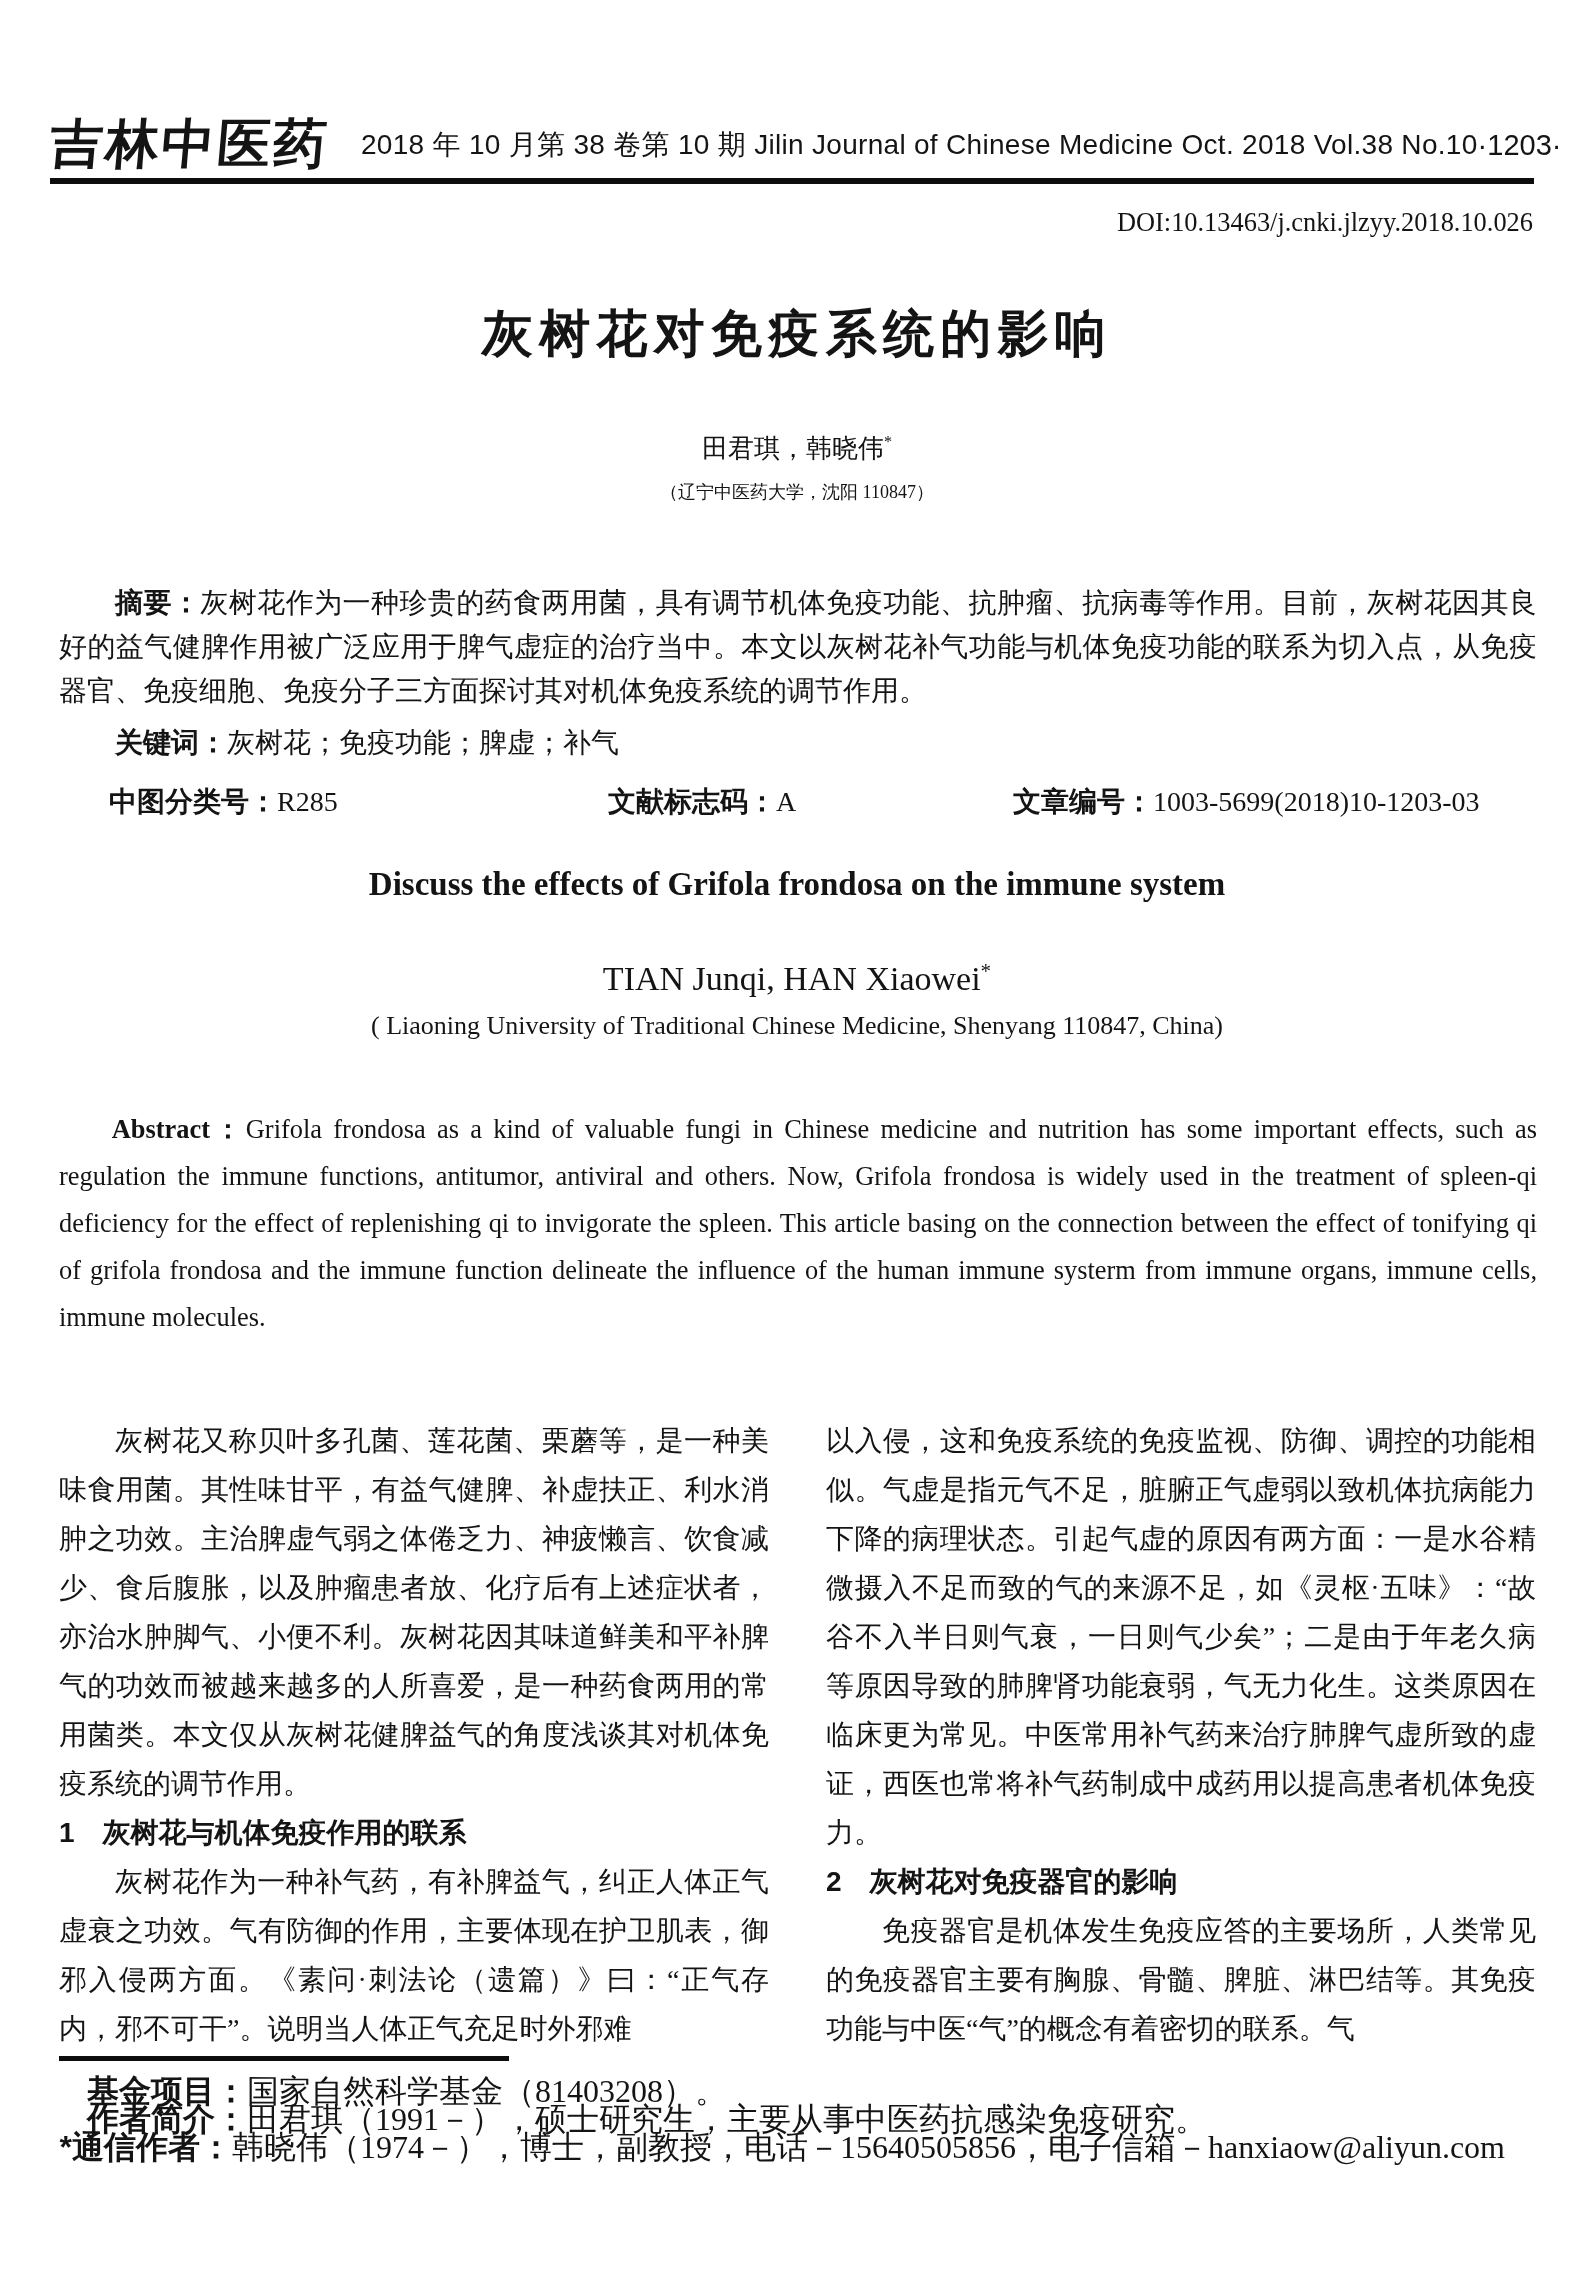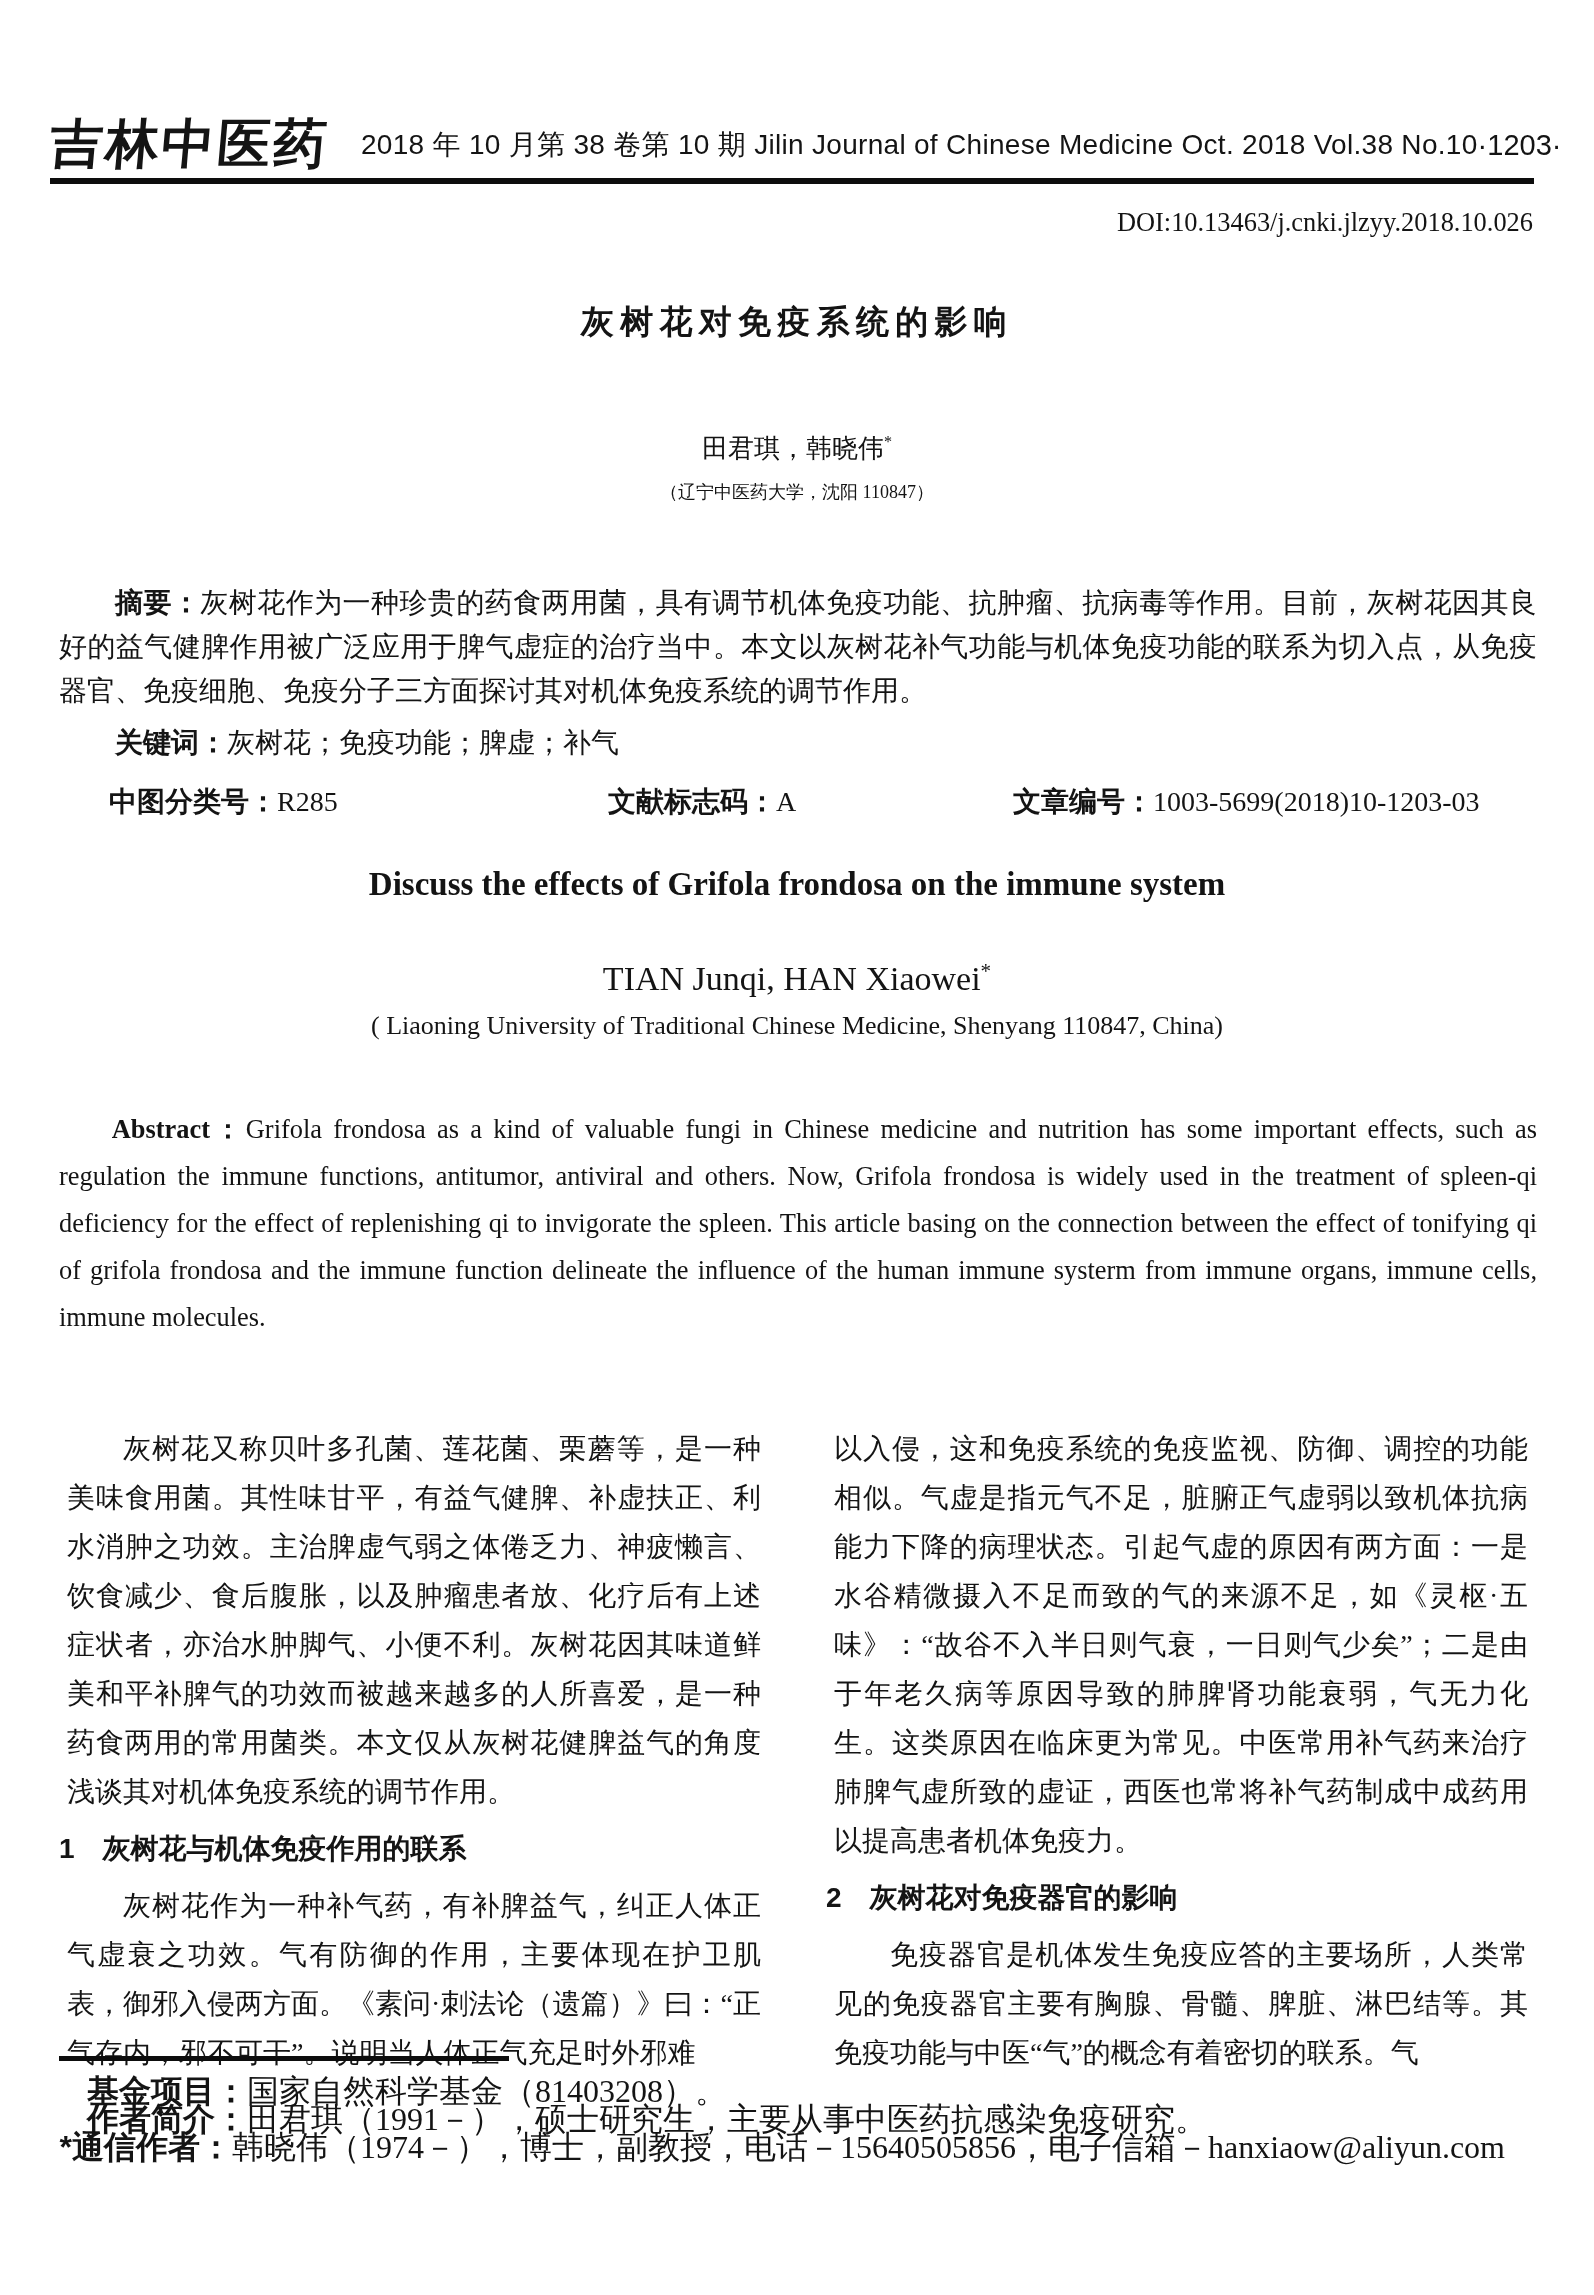--- a/index.html
+++ b/index.html
@@ -17,21 +17,21 @@
           transform:skewX(-5deg); font-family:"Liberation Serif","DejaVu Serif",serif; }
   .issue { margin-left:32px; font-family:"Liberation Sans","DejaVu Sans",sans-serif;
            font-size:28px; white-space:nowrap; letter-spacing:0.3px; }
   .pagenum { margin-left:auto; font-family:"Liberation Sans","DejaVu Sans",sans-serif;
              font-size:29px; white-space:nowrap; }
   .rule { position:absolute; left:50px; right:60px; top:178px; height:6.3px; background:#0d0d0d; }
   .doi { position:absolute; right:61px; top:207px; font-size:26.4px; white-space:nowrap; }
 
   
   .title-cn { position:absolute; left:0; right:0; top:300px; margin:0; text-align:center;
-              font-size:33px; font-weight:600; letter-spacing:6.3px; }
+              font-size:51px; font-weight:600; letter-spacing:6.3px; }
   .authors-cn { position:absolute; left:0; right:0; top:431px; text-align:center; font-size:26px; }
   .affil-cn { position:absolute; left:0; right:0; top:480px; text-align:center; font-size:18px; }
   sup { font-size:0.62em; vertical-align:super; }
 
   
   .abs-cn { position:absolute; left:59px; width:1478px; top:581px; margin:0;
             font-size:28px; line-height:44px; text-align:justify; text-indent:2em; }
   .kw-cn  { position:absolute; left:59px; width:1478px; top:724px; margin:0;
             font-size:28px; text-indent:2em; }
   .label-hei { font-weight:bold; font-family:"Liberation Sans","DejaVu Sans",sans-serif; }
@@ -48,21 +48,21 @@
   .abs-en { position:absolute; left:59px; width:1478px; top:1106px; margin:0;
             font-size:26.4px; line-height:47px; text-align:justify; text-indent:2em; }
   .kw-en { position:absolute; left:59px; width:1478px; top:1343px; margin:0;
            font-size:26.4px; text-indent:2em; }
   .label-serif-b { font-weight:bold; }
 
   
   .col { position:absolute; top:1416px; width:710px; font-size:28px; line-height:49px;
          text-align:justify; }
   .col-left { left:59px; } .col-right { left:826px; }
-  .col p { margin:8px; text-indent:2em; }
+  .col p { margin:0; text-indent:2em; }
   .col p.cont { text-indent:0; }
   .col h3 { margin:0; font-size:28px; line-height:49px; font-weight:bold; text-indent:0;
             font-family:"Liberation Sans","DejaVu Sans",sans-serif; text-align:left; }
 
   
   .fnsep { position:absolute; left:59px; top:2056px; width:450px; height:4.9px; background:#0d0d0d; }
   .footnotes { position:absolute; left:54px; width:1478px; top:2077px;
                font-size:32px; line-height:28px; }
   .fn-row { white-space:nowrap; }
   .fn-indent { padding-left:33px; }

